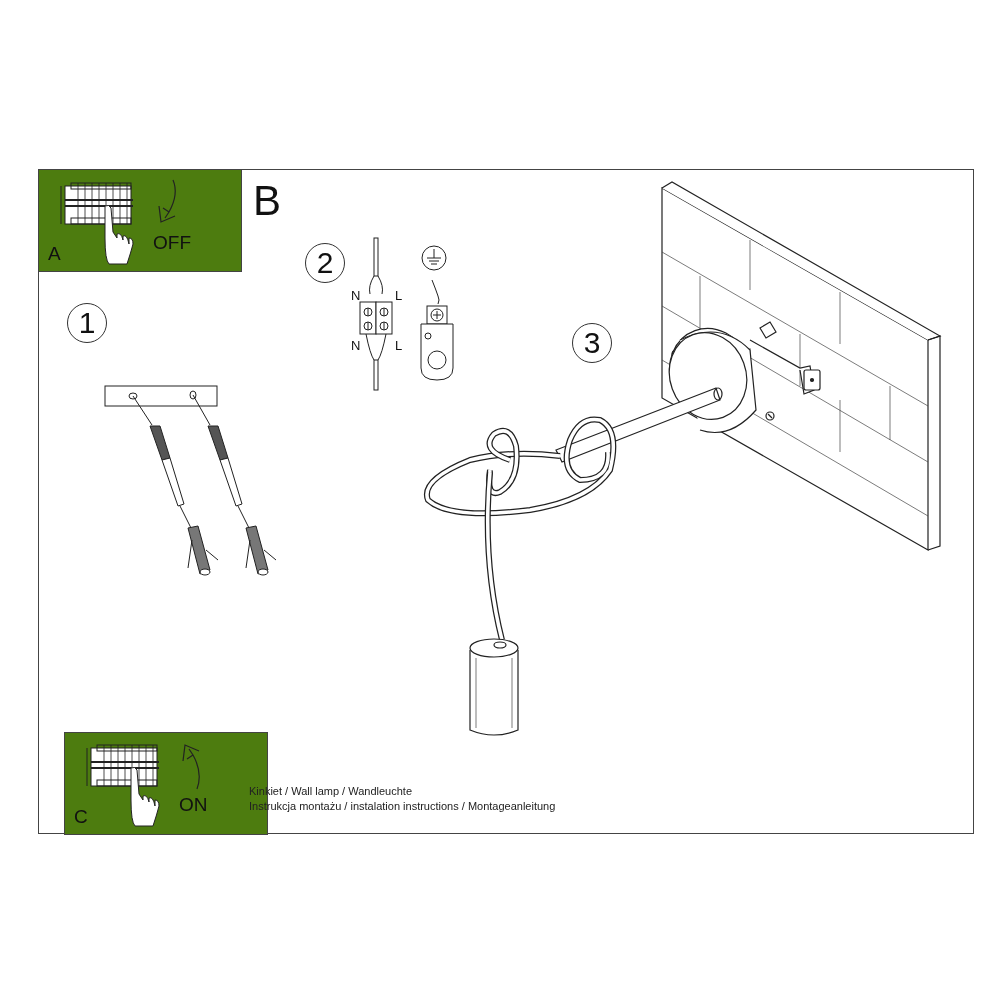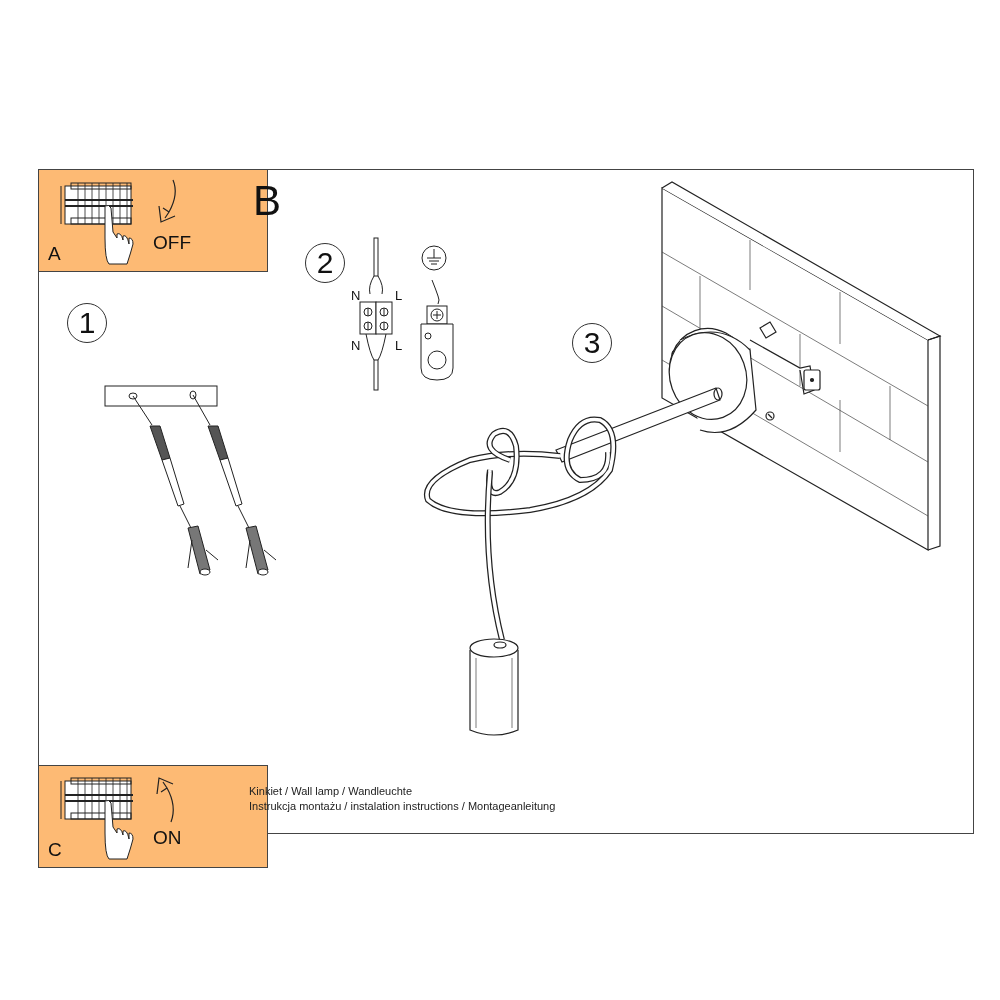--- a/index.html
+++ b/index.html
@@ -1,20 +1,20 @@
 <!DOCTYPE html>
 <html><head>
   <meta charset="utf-8">
   <style>
     html, body { margin: 0; padding: 0; background: #ffffff; }
     body { width: 1000px; height: 1000px; position: relative; overflow: hidden; font-family: "Liberation Sans", sans-serif; color: #111; }
     .frame { position: absolute; left: 38px; top: 169px; width: 936px; height: 665px; border: 1.5px solid #444; box-sizing: border-box; }
-    .box { position: absolute; left: 38px; width: 230px; height: 103px; border: 1.5px solid #444; box-sizing: border-box; background: #fdba74; }
+    .box { position: absolute; left: 38px; width: 204px; height: 103px; border: 1.5px solid #444; box-sizing: border-box; background: #4d7c0f; }
     .box-a { top: 169px; }
-    .box-c { top: 765px; }
+    .box-c { top: 732px; margin-left: 26px; }
     .box-letter { position: absolute; left: 9px; bottom: 6px; font-size: 19px; }
     .box-state { position: absolute; left: 114px; font-size: 19px; }
     .box-a .box-state { top: 62px; }
     .box-c .box-state { top: 61px; }
     .sect-b { position: absolute; left: 253px; top: 180px; font-size: 42px; line-height: 1; }
     .step { position: absolute; width: 40px; height: 40px; border: 1.3px solid #333; border-radius: 50%; box-sizing: border-box; display: flex; align-items: center; justify-content: center; font-size: 30px; }
     .step-1 { left: 67px; top: 303px; }
     .step-2 { left: 305px; top: 243px; }
     .step-3 { left: 572px; top: 323px; }
     .nl { position: absolute; font-size: 13px; }

